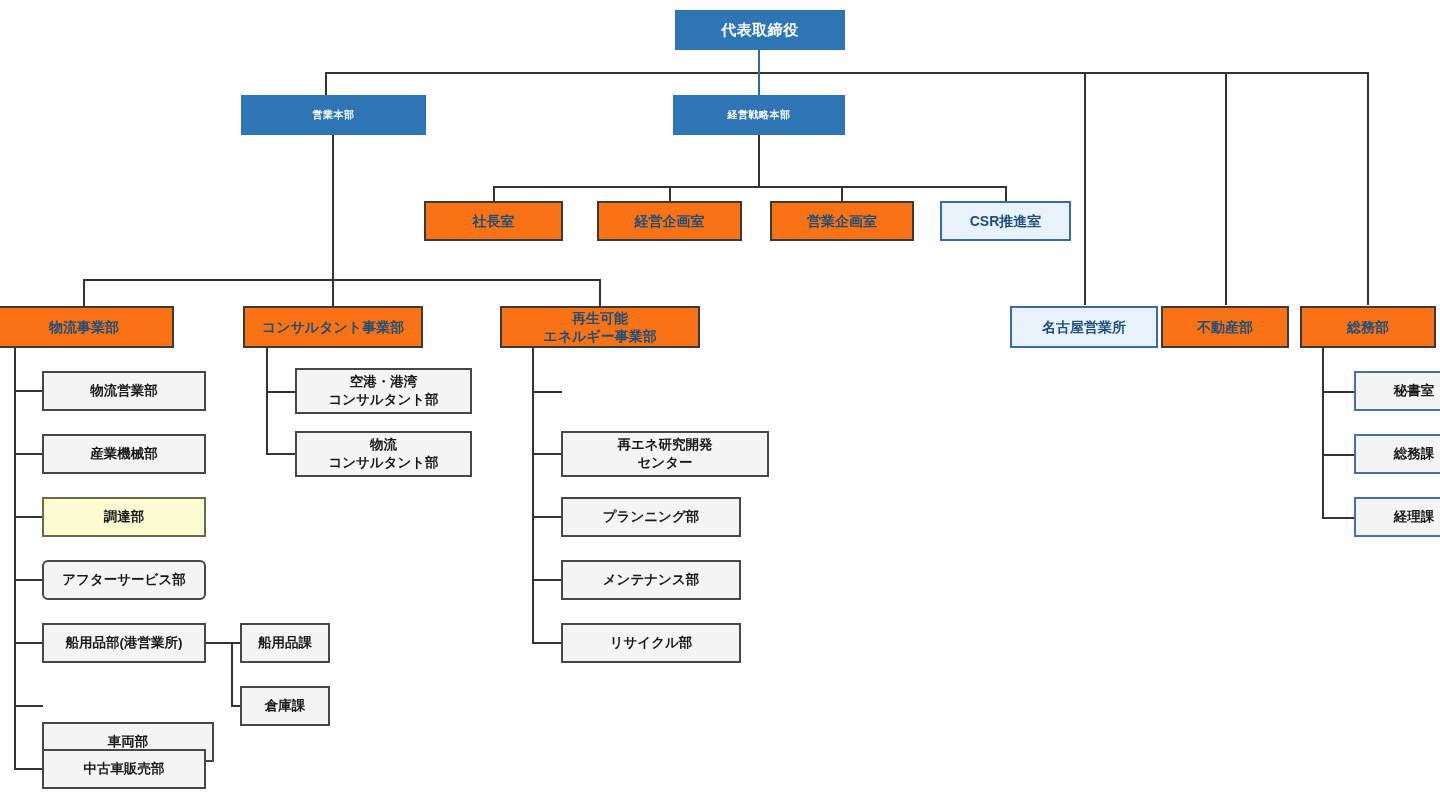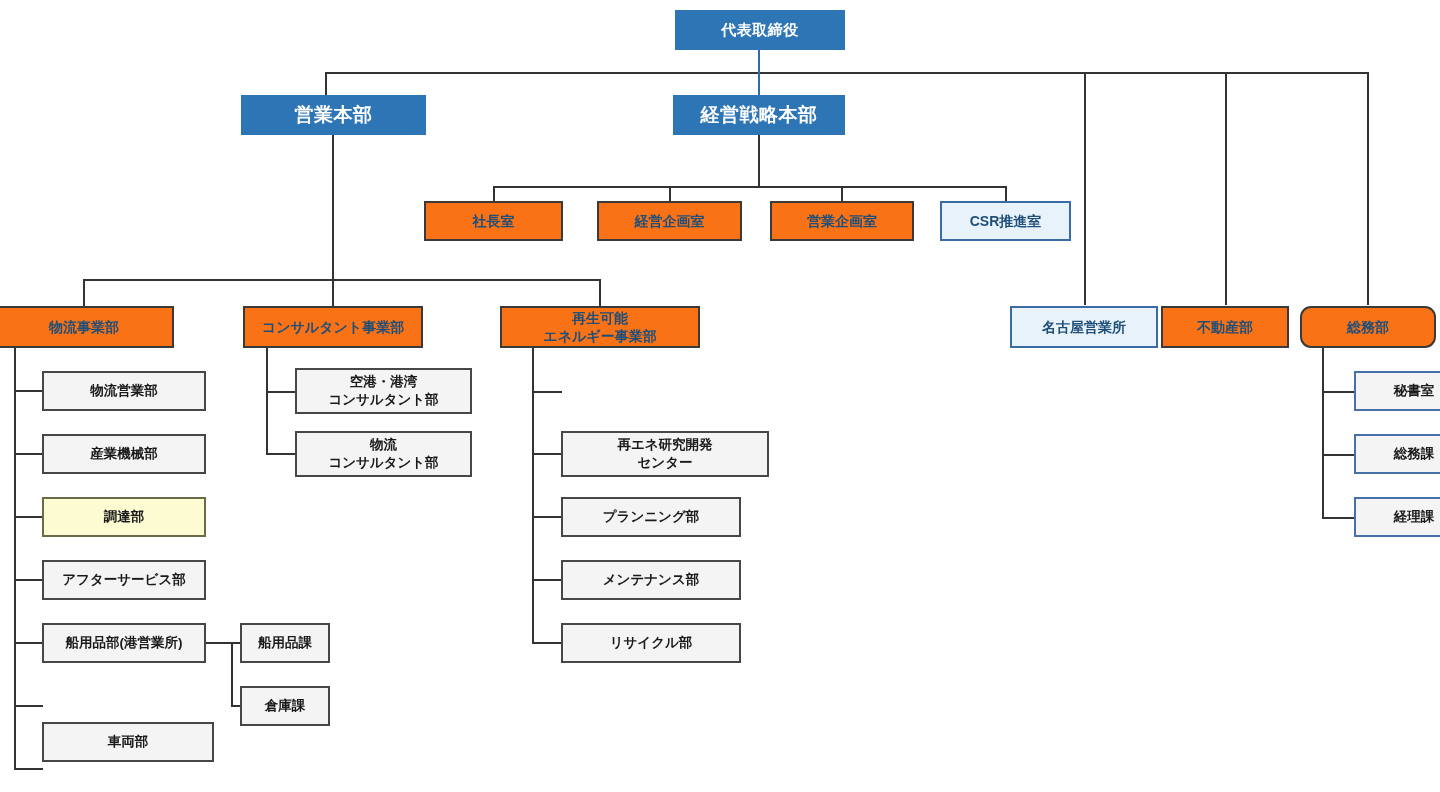--- a/index.html
+++ b/index.html
@@ -36,21 +36,21 @@
     color: #ffffff;
     border: 1px solid #2E75B6;
     font-size: 15px;
     letter-spacing: 0.5px;
   }
   
   .n-hq {
     background: #2E75B6;
     color: #ffffff;
     border: 1px solid #2E75B6;
-    font-size: 19px;
+    font-size: 10px;
     letter-spacing: 0.5px;
   }
   
   .n-div {
     background: #f97316;
     color: #1F4E79;
     border: 2px solid #3A3A3A;
     font-size: 14px;
   }
   
@@ -191,28 +191,31 @@
 
   <div class="node n-dept" style="left:42px; top:371px; width:164px; height:40px;">
     <span>物流営業部</span>
   </div>
   <div class="node n-dept" style="left:42px; top:434px; width:164px; height:40px;">
     <span>産業機械部</span>
   </div>
   <div class="node n-hl" style="left:42px; top:497px; width:164px; height:40px;">
     <span>調達部</span>
   </div>
-  <div class="node n-dept" style="left:42px; top:560px; width:164px; height:40px;">
+  <div class="node n-dept" style="left:42px; top:560px; width:164px; height:40px;border-radius:6px;">
     <span>アフターサービス部</span>
   </div>
   <div class="node n-dept" style="left:42px; top:623px; width:164px; height:40px;">
     <span>船用品部(港営業所)</span>
   </div>
   <div class="node n-dept" style="left:42px; top:722px; width:172px; height:40px;">
     <span>車両部</span>
+  </div>
+  <div class="node n-dept" style="left:42px; top:749px; width:164px; height:40px;">
+    <span>中古車販売部</span>
   </div>
 
   <div class="node n-dept" style="left:240px; top:623px; width:90px; height:40px;">
     <span>船用品課</span>
   </div>
   <div class="node n-dept" style="left:240px; top:686px; width:90px; height:40px;">
     <span>倉庫課</span>
   </div>
 
   <div class="node n-dept" style="left:295px; top:368px; width:177px; height:46px;">
@@ -237,21 +240,21 @@
   <div class="node n-div-b" style="left:1010px; top:306px; width:148px; height:42px;">
     <span>名古屋営業所</span>
   </div>
 
   <div class="node n-dept" style="left:561px; top:623px; width:180px; height:40px;">
     <span>リサイクル部</span>
   </div>
   <div class="node n-div" style="left:1161px; top:306px; width:128px; height:42px;">
     <span>不動産部</span>
   </div>
-  <div class="node n-div" style="left:1300px; top:306px; width:136px; height:42px;border-radius:11px;">
+  <div class="node n-div" style="left:1300px; top:306px; width:136px; height:42px;">
     <span>総務部</span>
   </div>
 
   <div class="node n-dept-b" style="left:1354px; top:371px; width:120px; height:40px;">
     <span>秘書室</span>
   </div>
   <div class="node n-dept-b" style="left:1354px; top:434px; width:120px; height:40px;">
     <span>総務課</span>
   </div>
   <div class="node n-dept-b" style="left:1354px; top:497px; width:120px; height:40px;">

